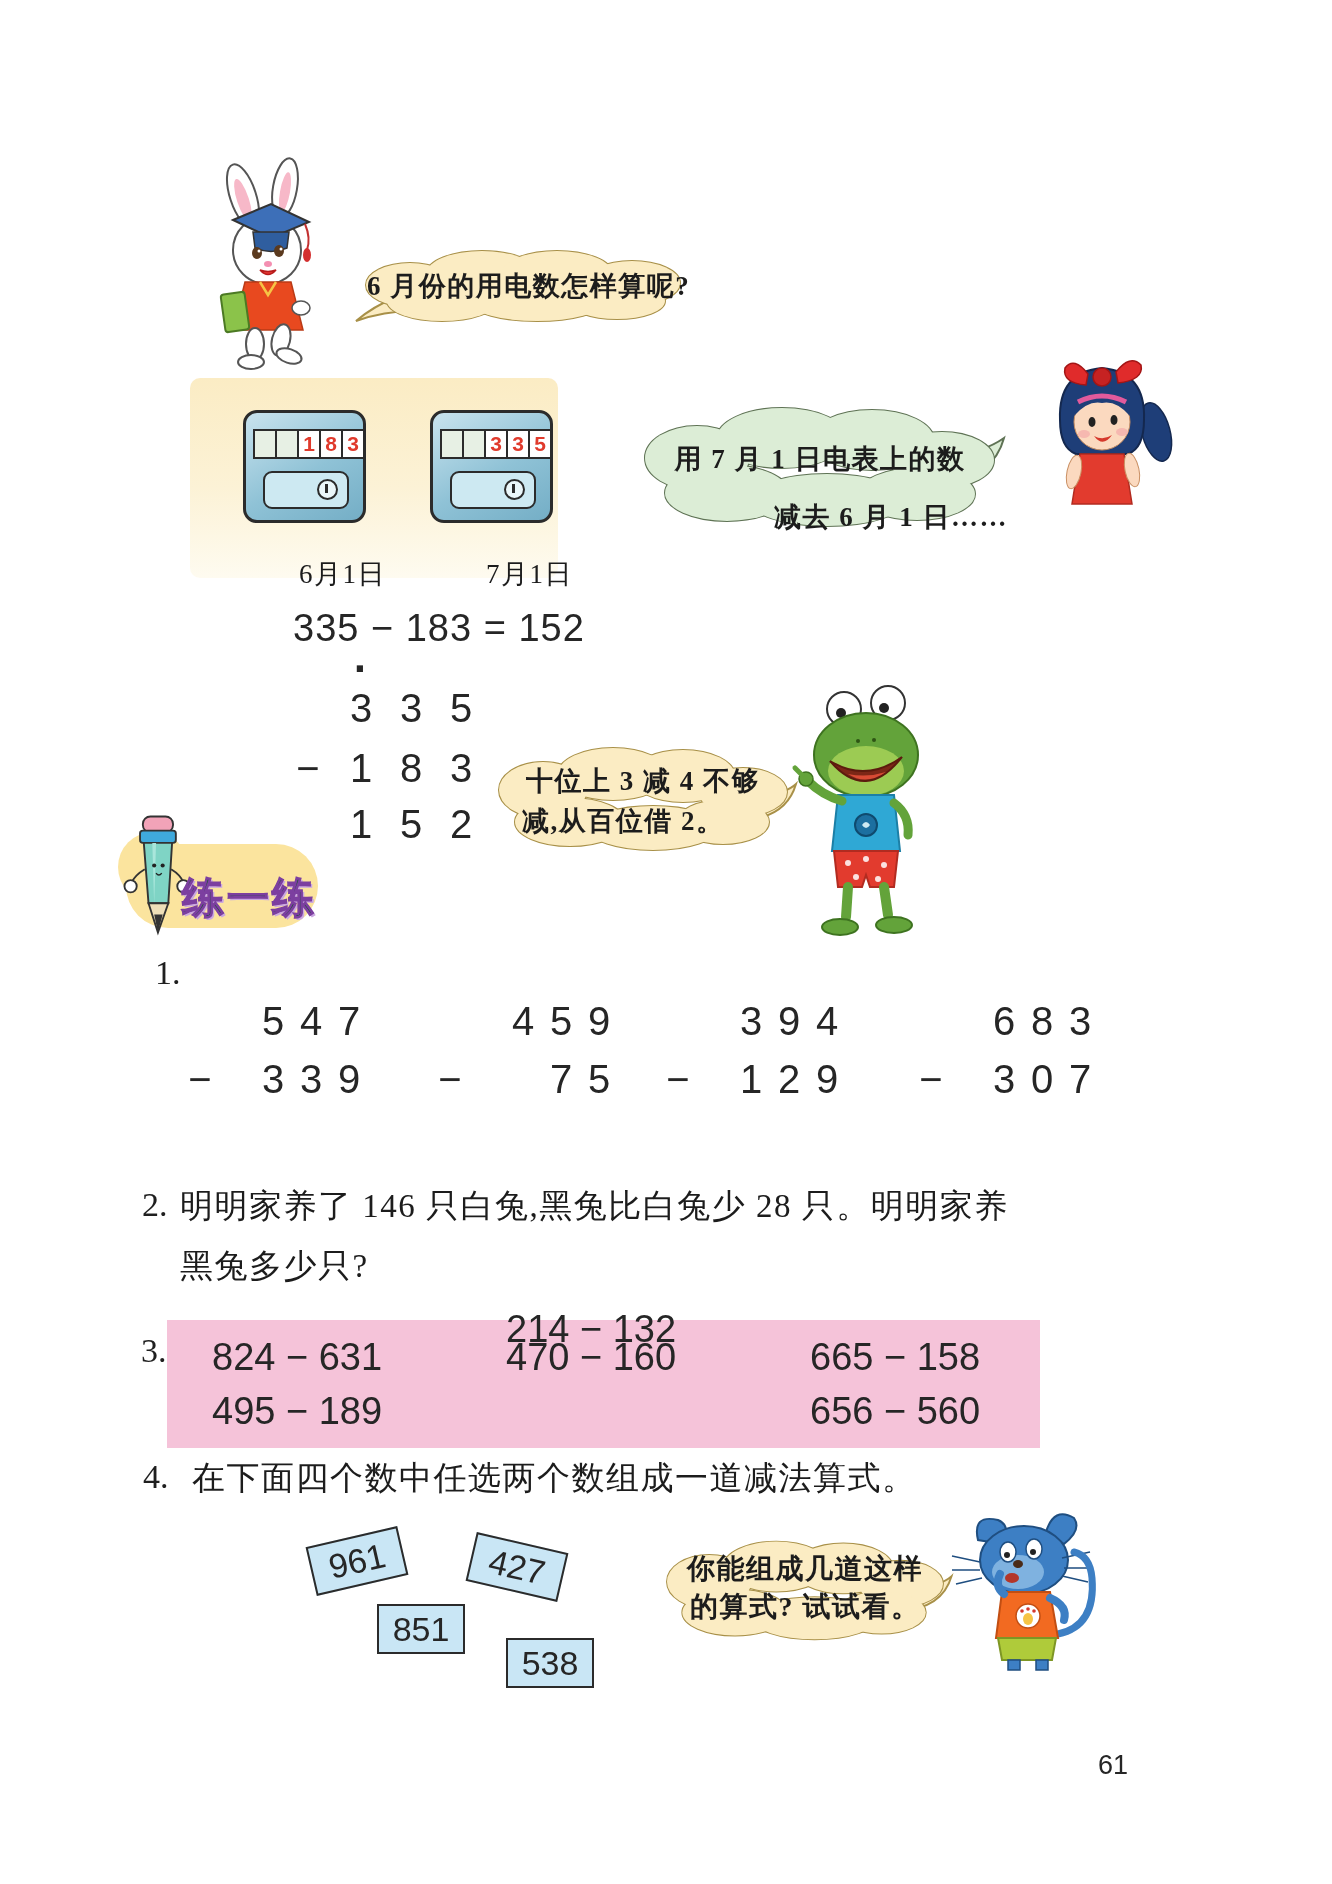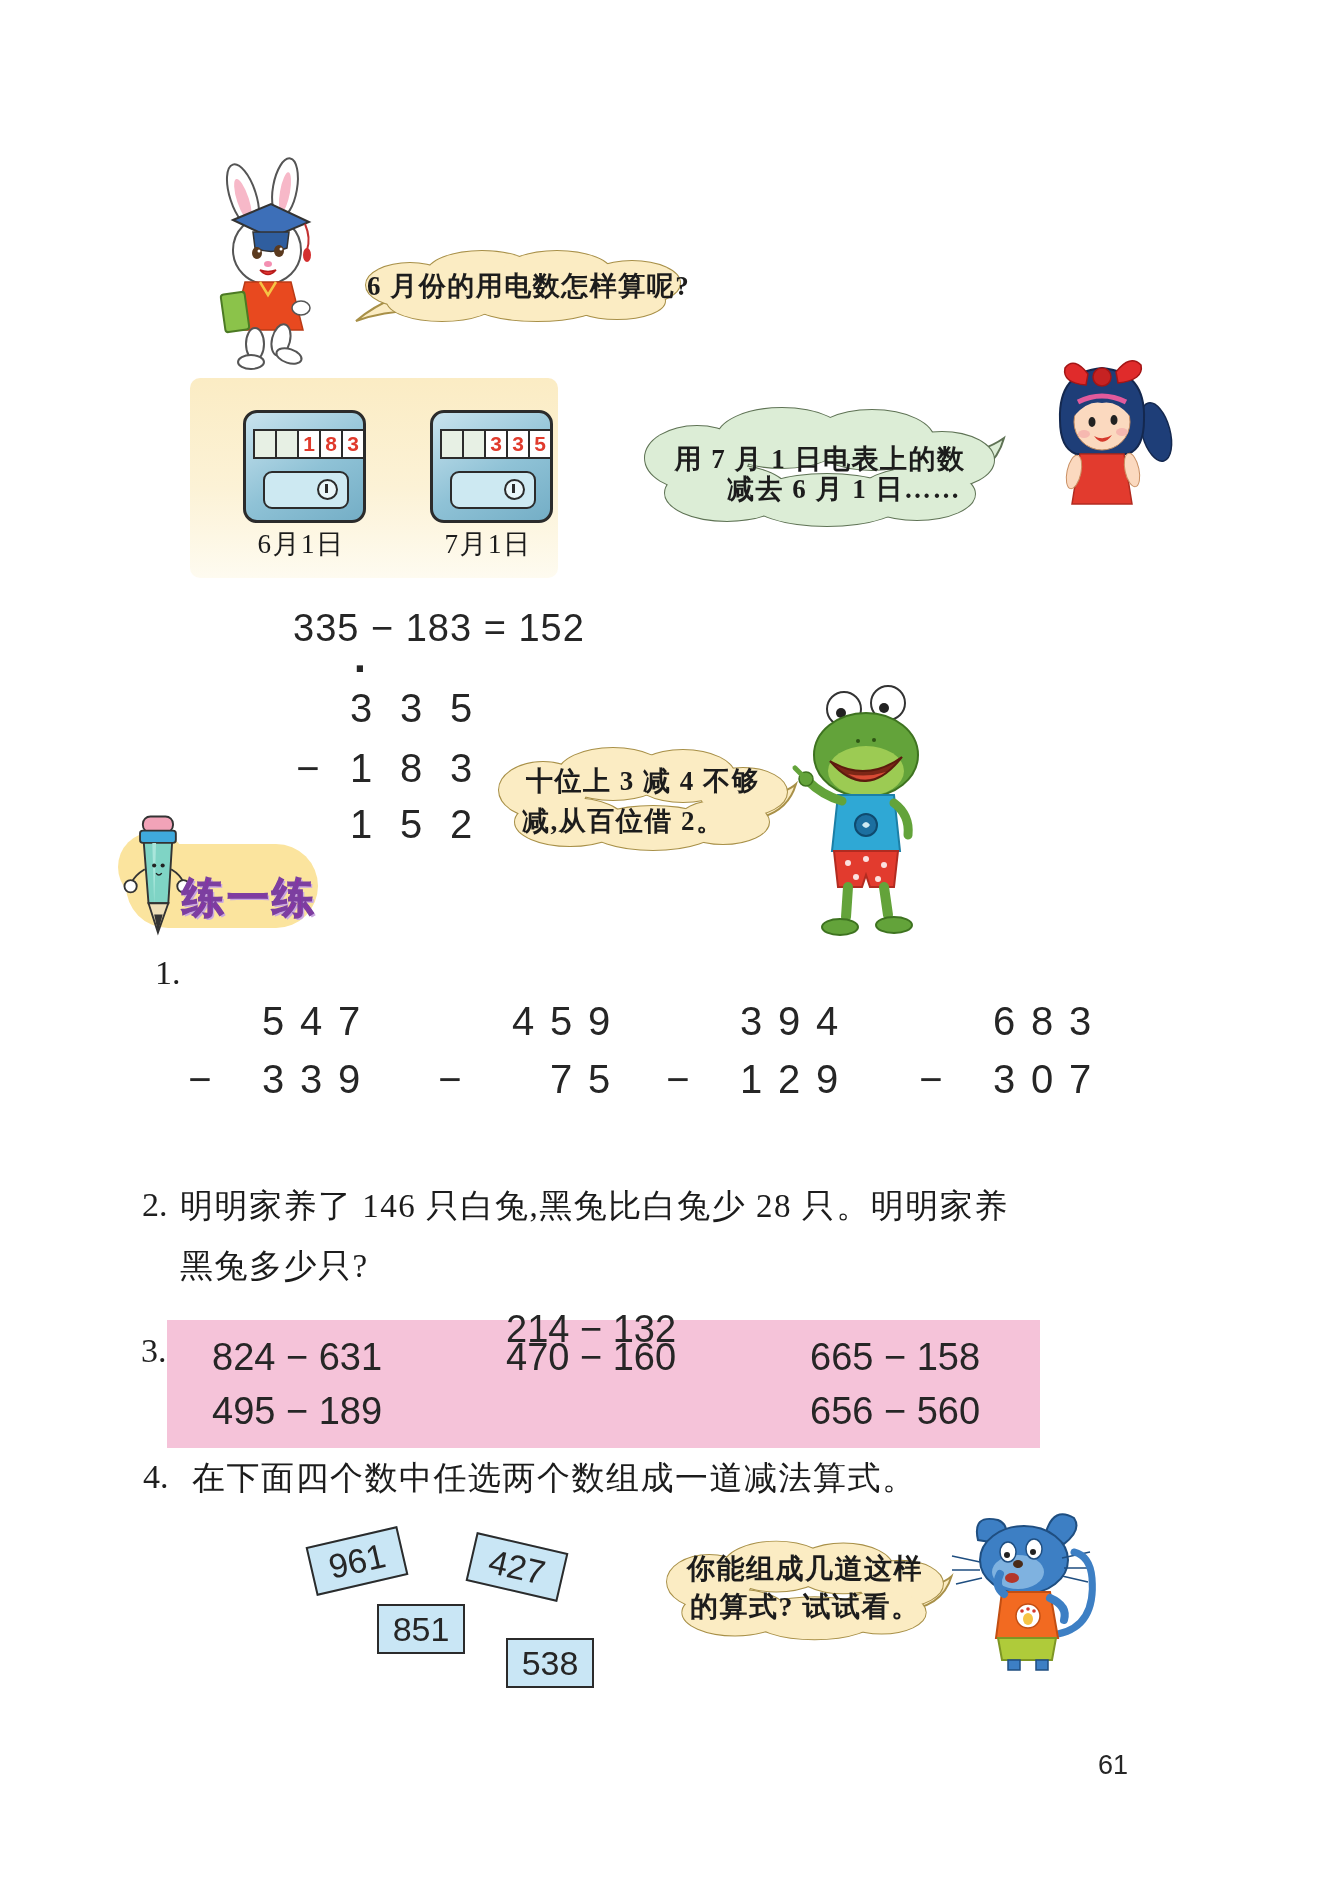--- a/index.html
+++ b/index.html
@@ -22,35 +22,35 @@
   .digitrow{position:absolute;left:7px;top:16px;display:flex;}
   .dcell{width:20px;height:26px;background:#ffffff;border:2px solid #2b2b2b;margin-right:-2px;
     display:flex;align-items:center;justify-content:center;
     font:bold 21px "Liberation Sans","DejaVu Sans",sans-serif;color:#E03A2C;}
   .dcell.blank{background:#E7F0E4;}
   .door{position:absolute;left:17px;top:58px;width:82px;height:34px;background:#CDE9F2;
     border:2.5px solid #2b2b2b;border-radius:9px;}
   .keyhole{position:absolute;right:9px;top:6px;width:17px;height:17px;border:2.5px solid #2b2b2b;
     border-radius:50%;background:#EAF6F9;}
   .keyhole:after{content:"";position:absolute;left:6px;top:3px;width:3px;height:9px;background:#2b2b2b;}
-  .meter-label{position:absolute;font-size:27px;text-align:center;}
+  .meter-label{position:absolute;font-size:27px;text-align:right;margin-top:30px;}
 
   
   .vform{position:absolute;left:280px;top:663px;width:230px;height:190px;}
   .vrow{position:absolute;display:flex;left:0;}
   .vsign{width:56px;text-align:center;font-size:40px;line-height:46px;}
   .vc{width:50px;text-align:center;font-size:40px;line-height:46px;}
   .borrow-dot{position:absolute;left:56px;top:-6px;width:50px;text-align:center;
     font-size:44px;font-weight:bold;line-height:24px;}
 
   
   .badge-blob{position:absolute;left:8px;top:32px;width:192px;height:84px;background:#FBE49E;border-radius:46px;}
   .badge-bump{position:absolute;left:0px;top:20px;width:70px;height:70px;background:#FBE49E;border-radius:50%;}
   .practice-label{position:absolute;left:64px;top:58px;font-size:42px;font-weight:900;letter-spacing:3px;
-    color:#a21caf;-webkit-text-stroke:1.3px #7C3FA0;text-shadow:2px 2px 0 #caa7e0;}
+    color:#14532d;-webkit-text-stroke:1.3px #7C3FA0;text-shadow:2px 2px 0 #caa7e0;}
 
   
   .g{position:absolute;width:200px;}
   .grow{display:flex;}
   .gpad{width:74px;}
   .ggap{width:34px;}
   .gsign{width:40px;text-align:center;font-size:40px;line-height:46px;}
   .gc{width:38px;text-align:center;font-size:40px;line-height:46px;}
   .grow2{margin-top:12px;}
 
@@ -168,21 +168,21 @@
     <div class="meter-label cn" style="left:213px;top:148px;width:170px">7月1日</div>
   </div>
 
   <div class="bubble" style="left:632px;top:398px;width:376px;height:140px">
     <svg viewBox="0 0 376 140">
       <path d="M320,58 Q352,54 372,40 Q362,78 312,86 Z" fill="#DCEDD6" stroke="#5F7355" stroke-width="2"></path>
       <use href="#c-girl" fill="#DCEDD6" stroke="#5F7355" stroke-width="2"></use>
       <use href="#c-girl" fill="#DCEDD6" stroke="none"></use>
     </svg>
     <div class="btext cn" style="top:44px">用 7 月 1 日电表上的数</div>
-    <div class="btext cn" style="top:74px;text-align:center;padding-left:48px;box-sizing:border-box">减去 6 月 1 日……</div>
+    <div class="btext cn" style="top:102px;text-align:right;padding-left:48px;box-sizing:border-box">减去 6 月 1 日……</div>
   </div>
 
   <svg class="charsvg" style="left:1040px;top:350px;width:140px;height:160px" viewBox="0 0 140 160">
     <ellipse cx="116" cy="82" rx="14" ry="30" transform="rotate(-15 116 82)" fill="#1E3E78" stroke="#14284F" stroke-width="1.5"></ellipse>
     <path d="M20,70 Q18,22 62,18 Q106,22 104,70 Q104,98 88,104 L36,104 Q20,98 20,70 Z" fill="#1E3E78" stroke="#14284F" stroke-width="2"></path>
     <circle cx="62" cy="72" r="28" fill="#FBD9BF" stroke="#C98F63" stroke-width="1"></circle>
     <path d="M34,66 Q36,38 62,36 Q88,38 90,66 Q76,50 62,53 Q48,50 34,66 Z" fill="#1E3E78"></path>
     <path d="M38,52 Q62,40 86,52" stroke="#E25A9C" stroke-width="5" fill="none"></path>
     <path d="M48,24 Q34,6 25,18 Q22,33 46,35 Z" fill="#E02B2B" stroke="#A31515" stroke-width="1.5"></path>
     <path d="M76,22 Q90,4 101,15 Q104,30 78,33 Z" fill="#E02B2B" stroke="#A31515" stroke-width="1.5"></path>

